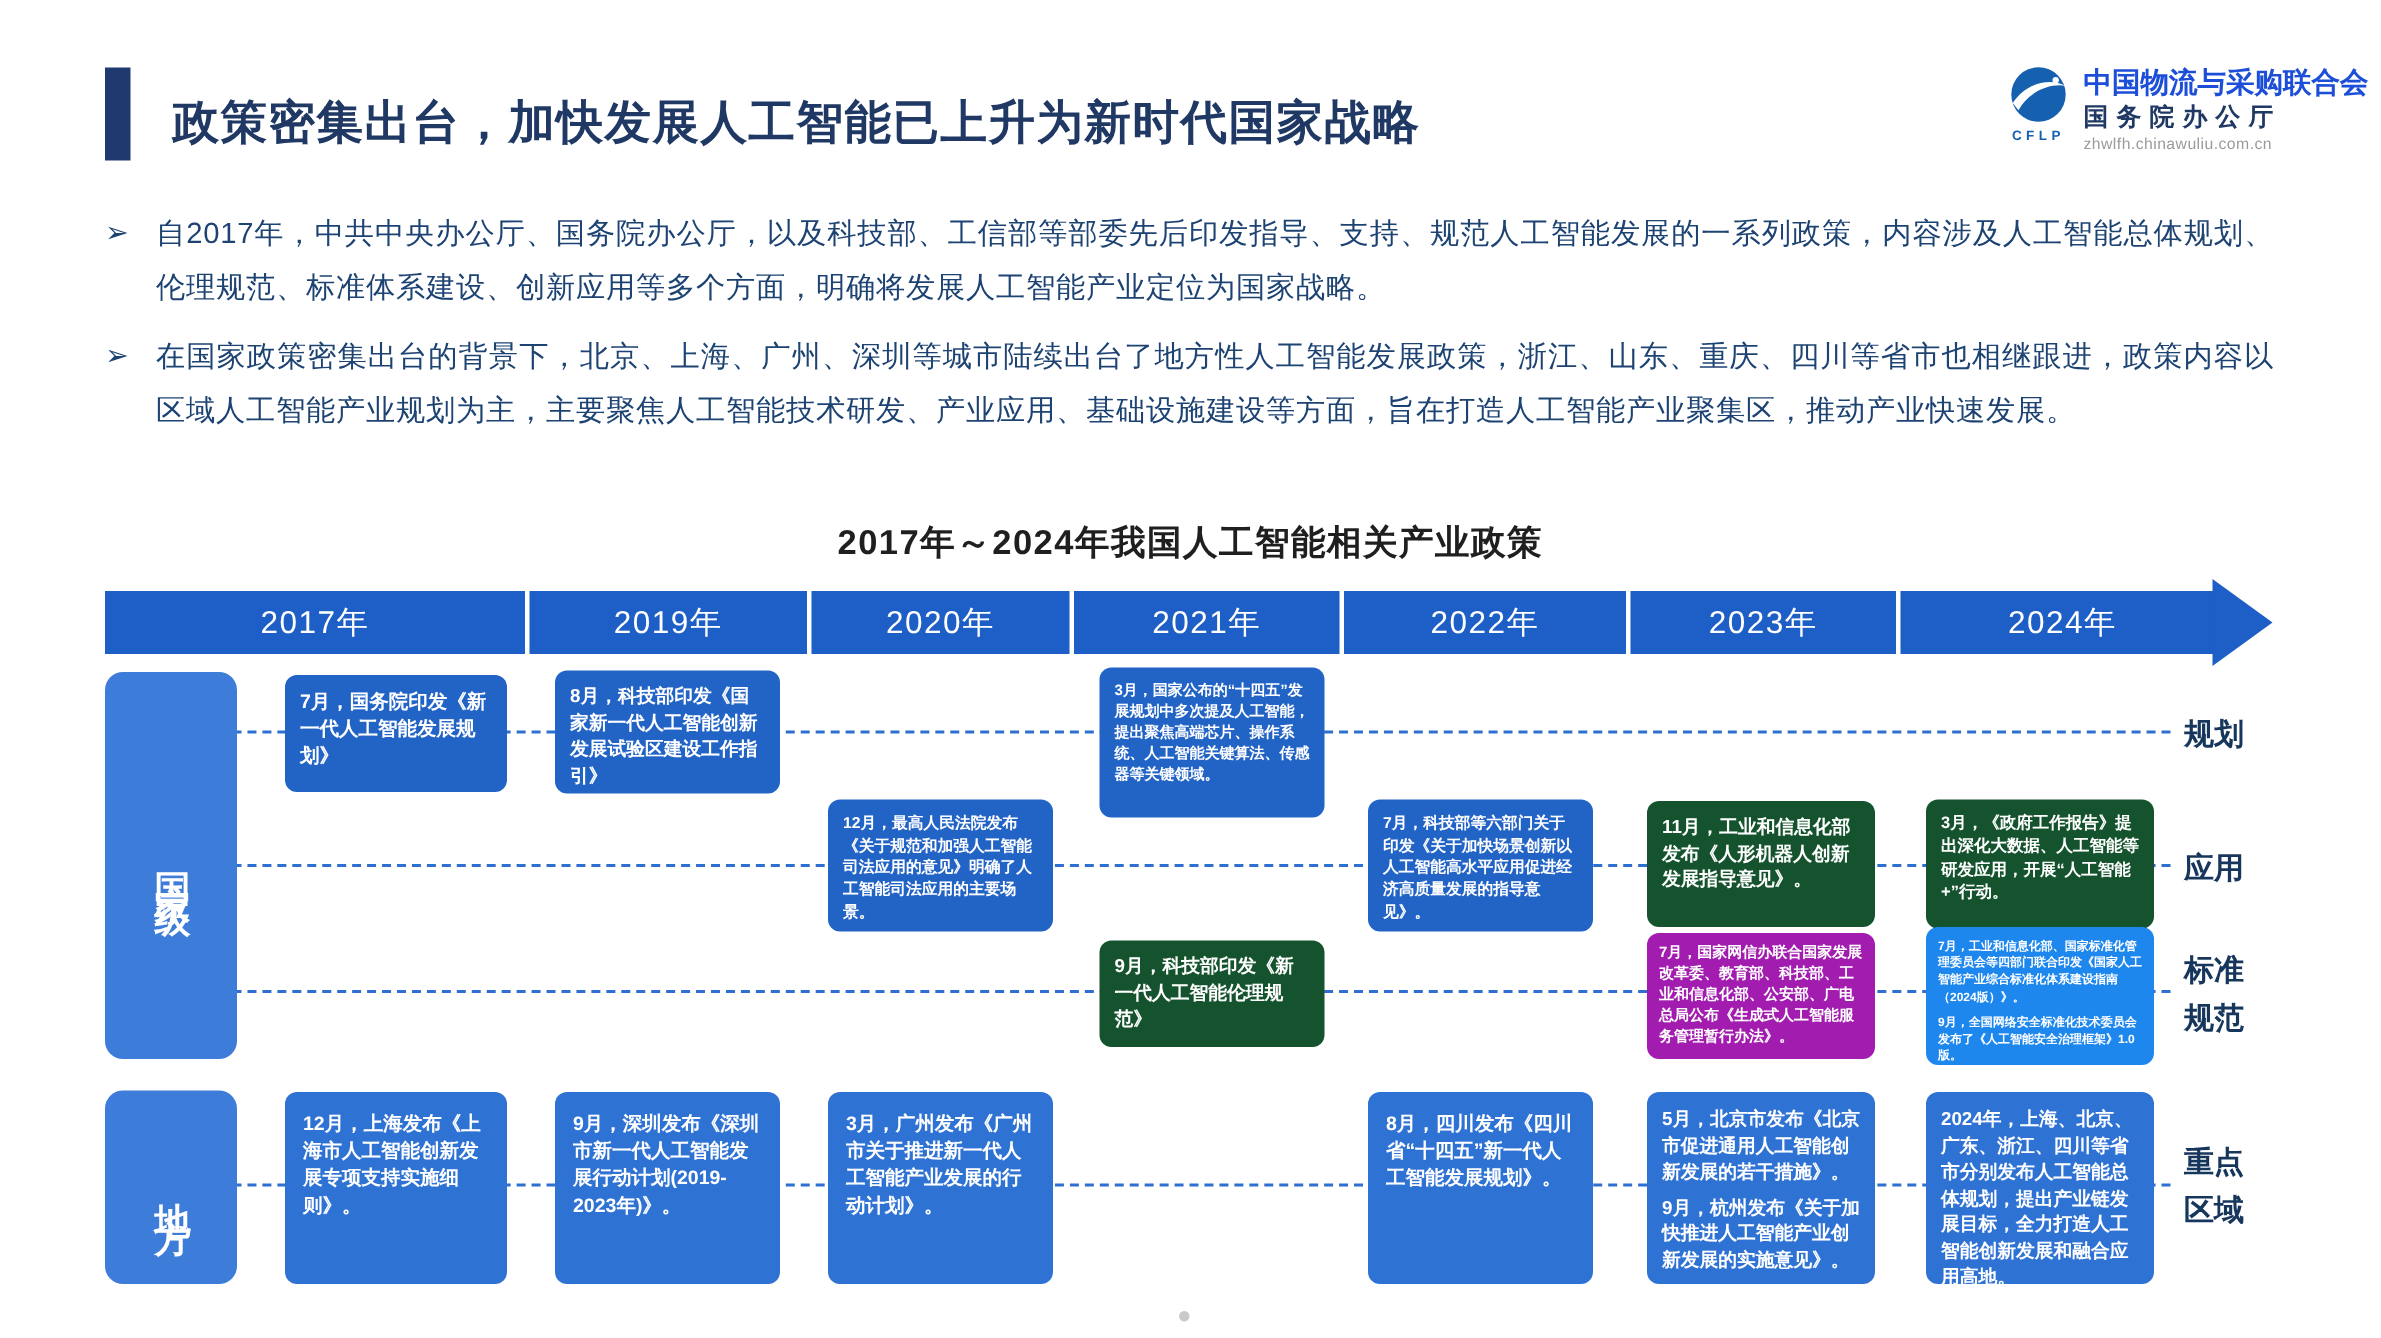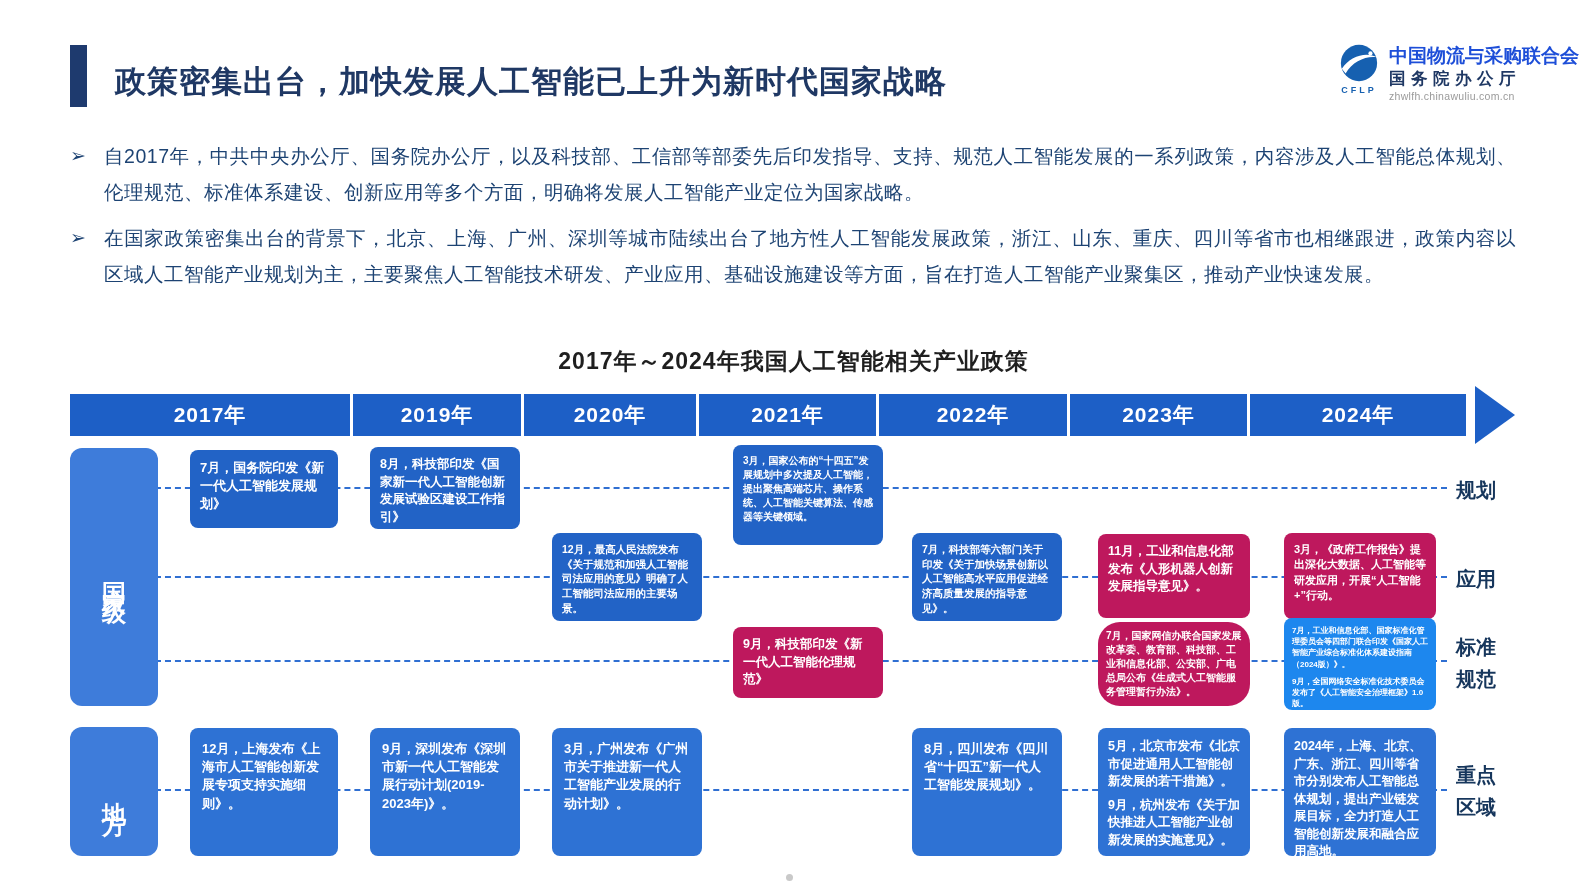--- a/index.html
+++ b/index.html
@@ -21,22 +21,22 @@
   .bullets{position:absolute;left:70px;top:138px;width:1446px;}
   .bullet{display:flex;align-items:flex-start;margin-bottom:10px;}
   .bullet-marker{width:34px;flex:0 0 34px;font-size:19px;color:#1d4373;line-height:1.85;}
   .bullet-text{flex:1;margin:0;font-size:19.5px;line-height:1.85;color:#1d4373;text-align:justify;letter-spacing:0.5px;}
 
   
   .chart-title{position:absolute;left:0;top:346px;width:100%;text-align:center;font-size:23px;font-weight:800;color:#1f1f1f;letter-spacing:1px;}
 
   
   .year-bar{position:absolute;left:70px;top:394px;height:42px;display:flex;gap:3px;}
-  .year-cell{background:#1d5fc6;color:#fff;font-size:21px;font-weight:700;display:flex;align-items:center;justify-content:center;letter-spacing:1px;}
-  .yc1{width:280px;} .yc2{width:168px;} .yc3{width:172px;} .yc4{width:177px;}
+  .year-cell{background:#1d5fc6;color:#fff;font-size:21px;font-weight:400;display:flex;align-items:center;justify-content:center;letter-spacing:1px;}
+  .yc1{width:280px;} .yc2{width:185px;} .yc3{width:172px;} .yc4{width:177px;}
   .yc5{width:188px;} .yc6{width:177px;} .yc7{width:216px;}
   .year-arrow{position:absolute;left:1475px;top:386px;width:0;height:0;border-top:29px solid transparent;border-bottom:29px solid transparent;border-left:40px solid #1d5fc6;}
 
   
   .group-label{position:absolute;left:70px;width:88px;background:#3e7cda;border-radius:12px;display:flex;align-items:center;justify-content:center;color:#fff;font-size:24px;font-weight:800;writing-mode:vertical-rl;text-orientation:upright;letter-spacing:10px;z-index:2;}
   .g-national{top:448px;height:258px;}
   .g-local{top:727px;height:129px;}
 
   
   .dash{position:absolute;left:155px;width:1292px;height:0;border-top:2px dashed #2f6fd2;z-index:1;}
@@ -46,22 +46,22 @@
   .side-label{position:absolute;left:1456px;color:#16365c;font-size:20px;font-weight:800;line-height:1.6;text-align:left;z-index:2;}
   .s1{top:474px;} .s2{top:563px;} .s3{top:631px;} .s4{top:759px;}
 
   
   .evt{position:absolute;border-radius:8px;color:#fff;font-weight:600;padding:9px 10px;box-sizing:border-box;overflow:hidden;z-index:3;}
   .evt p{margin:0;line-height:1.4;}
   .evt p + p{margin-top:6px;}
   .c2017{left:190px;width:148px;} .c2019{left:370px;width:150px;} .c2020{left:552px;width:150px;}
   .c2021{left:733px;width:150px;} .c2022{left:912px;width:150px;} .c2023{left:1098px;width:152px;}
   .c2024{left:1284px;width:152px;}
-  .deep{background:#2263c6;} .mid{background:#2e72d4;} .light{background:#be185d;}
-  .cyan{background:#be185d;border-radius:22px;} .azure{background:#1d87ee;}
+  .deep{background:#2263c6;} .mid{background:#2e72d4;} .light{background:#14532d;}
+  .cyan{background:#a21caf;} .azure{background:#1d87ee;}
   .fs13{font-size:13px;} .fs12{font-size:12.5px;} .fs11{font-size:11px;}
   .fs105{font-size:10.5px;} .fs10{font-size:10px;} .fs8{font-size:8px;}
   .pad12{padding:12px;}
 
   .footer-dot{position:absolute;left:786px;top:874px;width:7px;height:7px;border-radius:50%;background:#c9c9c9;}
 </style>
 </head>
 <body>
 
 <div class="slide">

